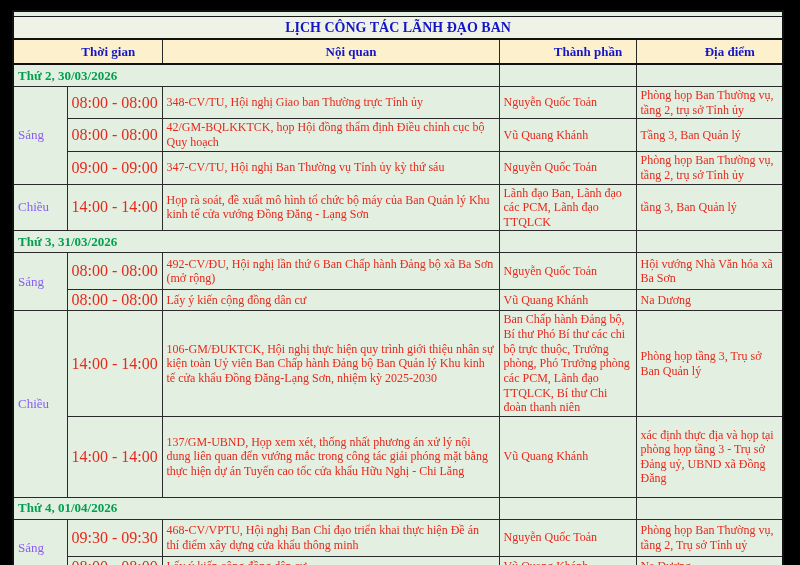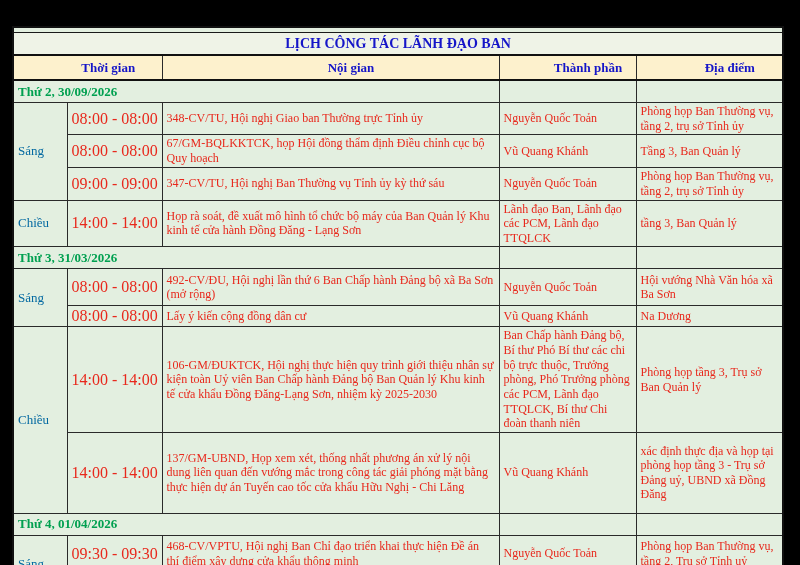--- a/index.html
+++ b/index.html
@@ -3,21 +3,21 @@
 <meta charset="utf-8">
 <style>
   html,body{margin:0;padding:0;}
   body{
     width:800px;height:565px;
     background:#000;
     font-family:"Liberation Serif","DejaVu Serif",serif;
     position:relative;overflow:hidden;
   }
   .sheet{
-    position:absolute;left:12px;top:26px;width:666px;height:529px;
+    position:absolute;left:12px;top:10px;width:666px;height:529px;
   }
   table{
     border-collapse:collapse;table-layout:fixed;
     width:770px;height:529px;
     background:#e3efe0;
   }
   td,th{
     border:1px solid #2a2a2a;
     padding:1px 4px;
     vertical-align:middle;
@@ -34,21 +34,21 @@
   tr.header-row th{
     background:#fdf1cd;height:21px;
     text-align:center;font-weight:bold;font-size:13px;color:#1515c8;
     border-bottom:2px solid #111;border-top:2px solid #111;padding-left:45px;
   }
   td.day{
     color:#00a050;font-weight:bold;font-size:13px;text-align:left;
     height:19px;
   }
   td.period{
-    color:#0369a1;font-size:13px;text-align:left;vertical-align:middle;
+    color:#8b5cf6;font-size:13px;text-align:left;vertical-align:middle;
   }
   td.time{
     color:#e8281c;font-size:16px;text-align:center;white-space:nowrap;
   }
   td.content, td.participants, td.location{
     color:#e8281c;font-size:12px;text-align:left;line-height:1.22;
   }
 </style>
 </head>
 <body>
@@ -64,52 +64,52 @@
     </colgroup>
     <tbody>
       <tr class="strip-row">
         <td colspan="5"></td>
       </tr>
       <tr class="title-row">
         <td colspan="5">LỊCH CÔNG TÁC LÃNH ĐẠO BAN</td>
       </tr>
       <tr class="header-row">
         <th colspan="2">Thời gian</th>
-        <th>Nội gian</th>
+        <th>Nội quan</th>
         <th>Thành phần</th>
         <th>Địa điểm</th>
       </tr>
     <tr>
-          <td class="day" colspan="3">Thứ 2, 30/09/2026</td>
+          <td class="day" colspan="3">Thứ 2, 30/03/2026</td>
           <td></td>
           <td></td>
         </tr>
         <tr style="height: 32px;">
           <td class="period" rowspan="3">Sáng</td>
           <td class="time">08:00 - 08:00</td>
           <td class="content">348-CV/TU, Hội nghị Giao ban Thường trực Tỉnh ủy</td>
           <td class="participants">Nguyễn Quốc Toản</td>
           <td class="location">Phòng họp Ban Thường vụ, tầng 2, trụ sở Tỉnh ủy</td>
         </tr>
         <tr style="height: 32px;">
           <td class="time">08:00 - 08:00</td>
-          <td class="content">67/GM-BQLKKTCK, họp Hội đồng thẩm định Điều chỉnh cục bộ Quy hoạch</td>
+          <td class="content">42/GM-BQLKKTCK, họp Hội đồng thẩm định Điều chỉnh cục bộ Quy hoạch</td>
           <td class="participants">Vũ Quang Khánh</td>
           <td class="location">Tầng 3, Ban Quản lý</td>
         </tr>
         <tr style="height: 33px; margin-left: 44px;">
           <td class="time">09:00 - 09:00</td>
           <td class="content">347-CV/TU, Hội nghị Ban Thường vụ Tỉnh ủy kỳ thứ sáu</td>
           <td class="participants">Nguyễn Quốc Toản</td>
           <td class="location">Phòng họp Ban Thường vụ, tầng 2, trụ sở Tỉnh ủy</td>
         </tr>
         <tr style="height: 35px;">
           <td class="period" rowspan="1">Chiều</td>
           <td class="time">14:00 - 14:00</td>
-          <td class="content">Họp rà soát, đề xuất mô hình tổ chức bộ máy của Ban Quản lý Khu kinh tế cửa hành Đồng Đăng - Lạng Sơn</td>
+          <td class="content">Họp rà soát, đề xuất mô hình tổ chức bộ máy của Ban Quản lý Khu kinh tế cửa vướng Đồng Đăng - Lạng Sơn</td>
           <td class="participants">Lãnh đạo Ban, Lãnh đạo các PCM, Lãnh đạo TTQLCK</td>
           <td class="location">tầng 3, Ban Quản lý</td>
         </tr>
         <tr>
           <td class="day" colspan="3">Thứ 3, 31/03/2026</td>
           <td></td>
           <td></td>
         </tr>
         <tr style="height: 37px;">
           <td class="period" rowspan="2">Sáng</td>

